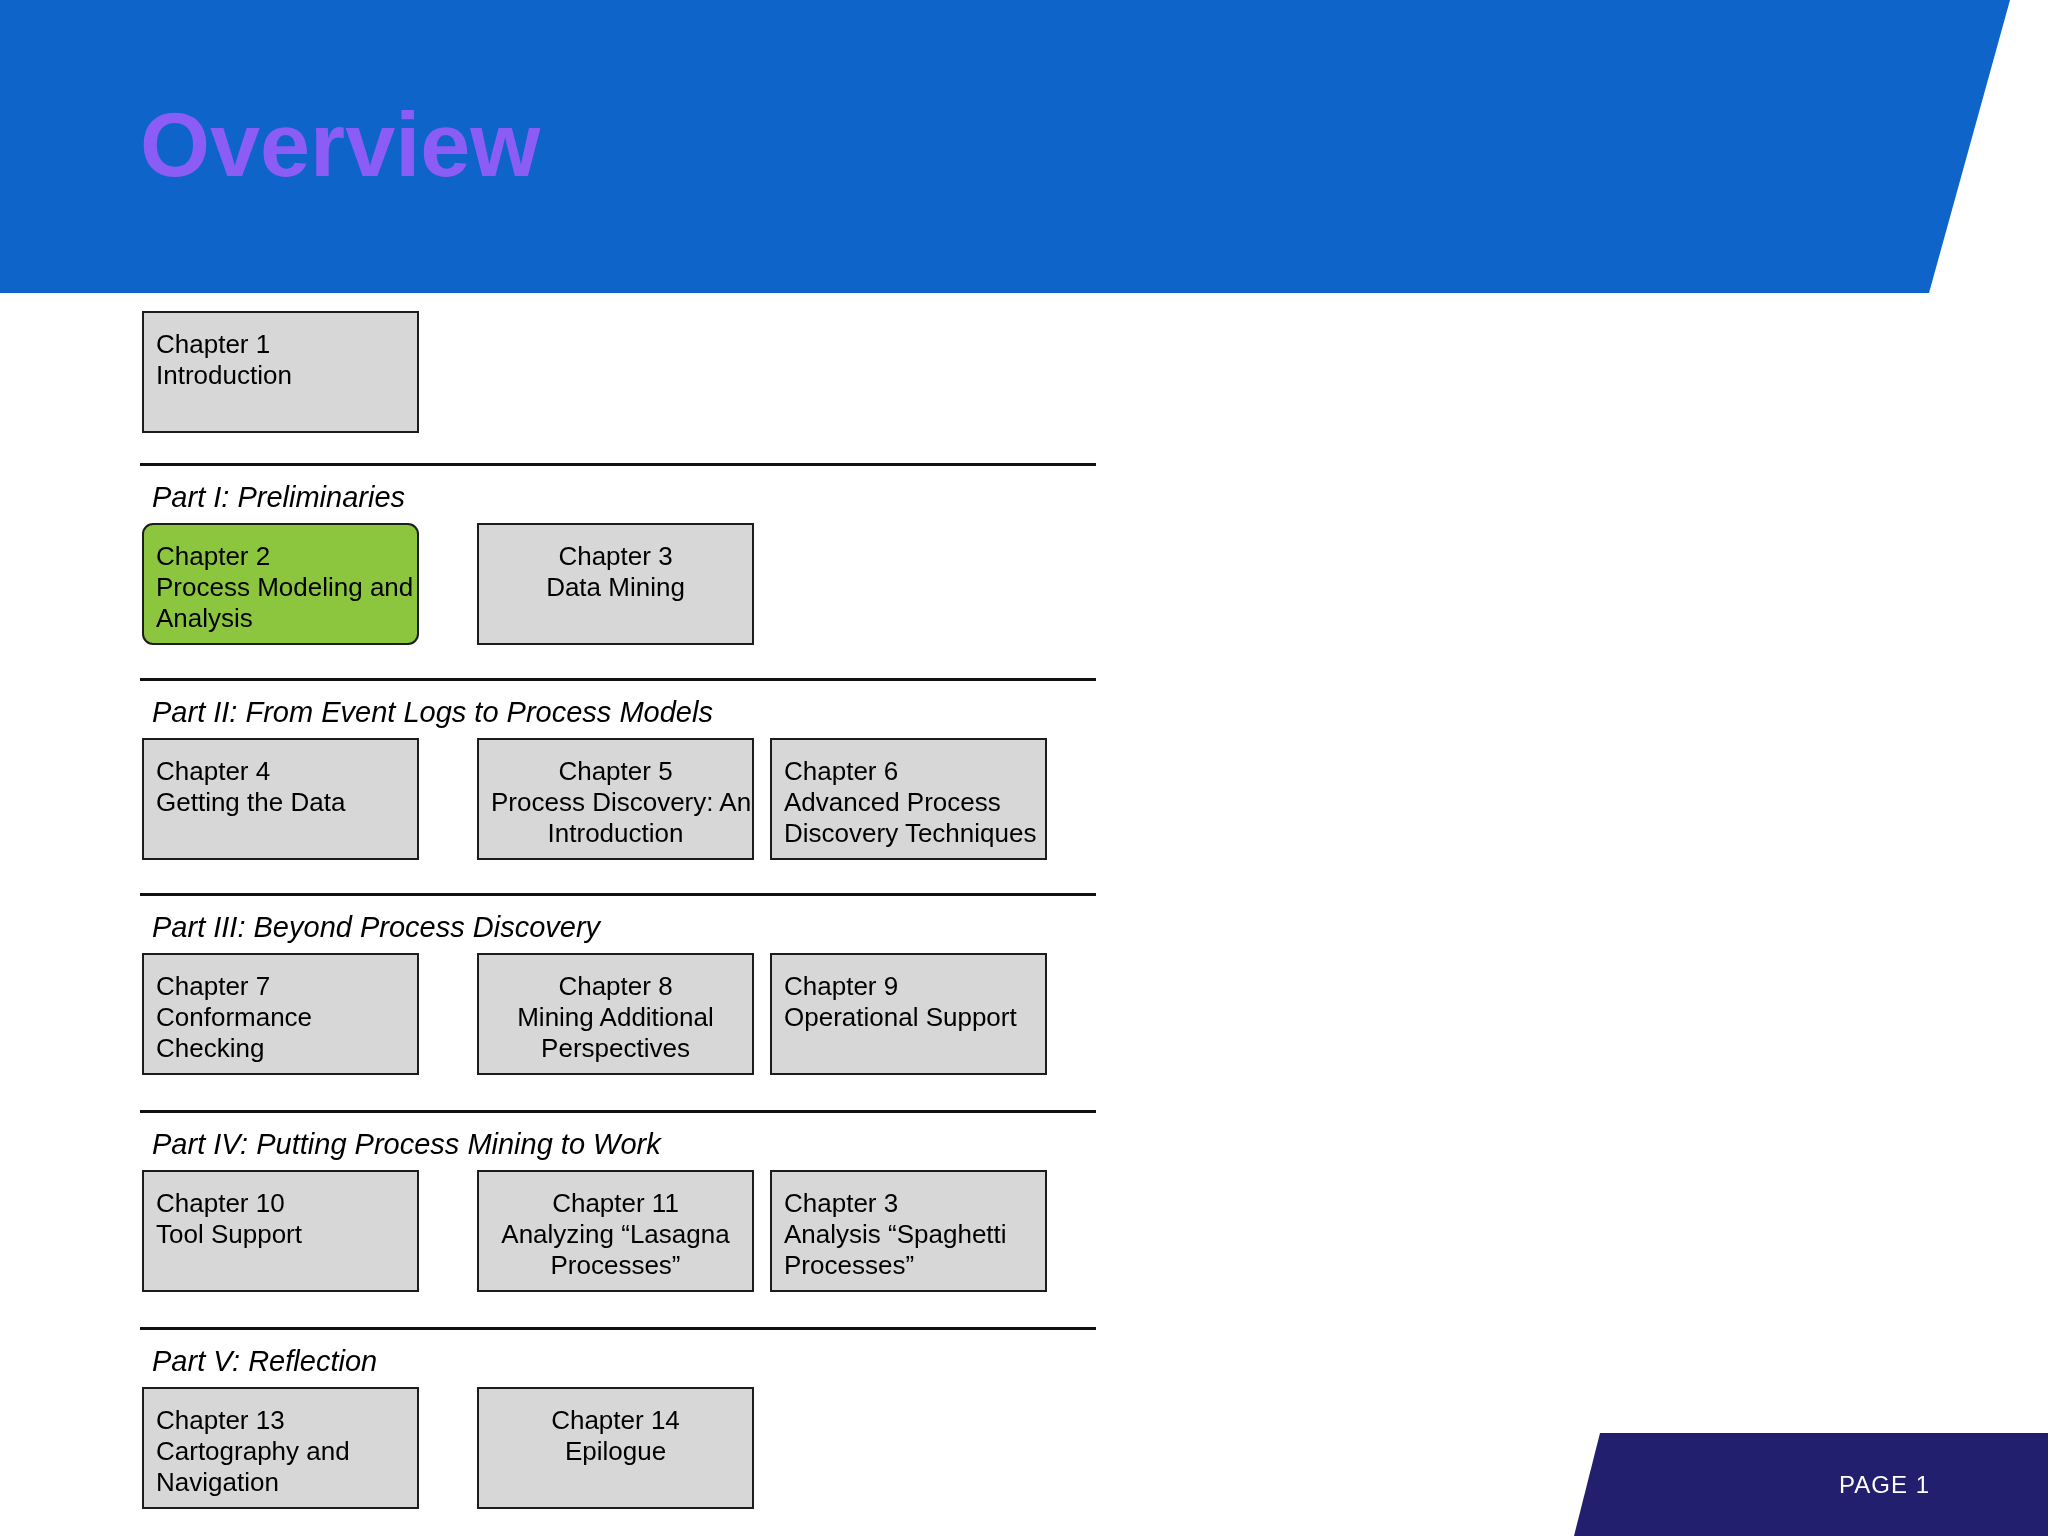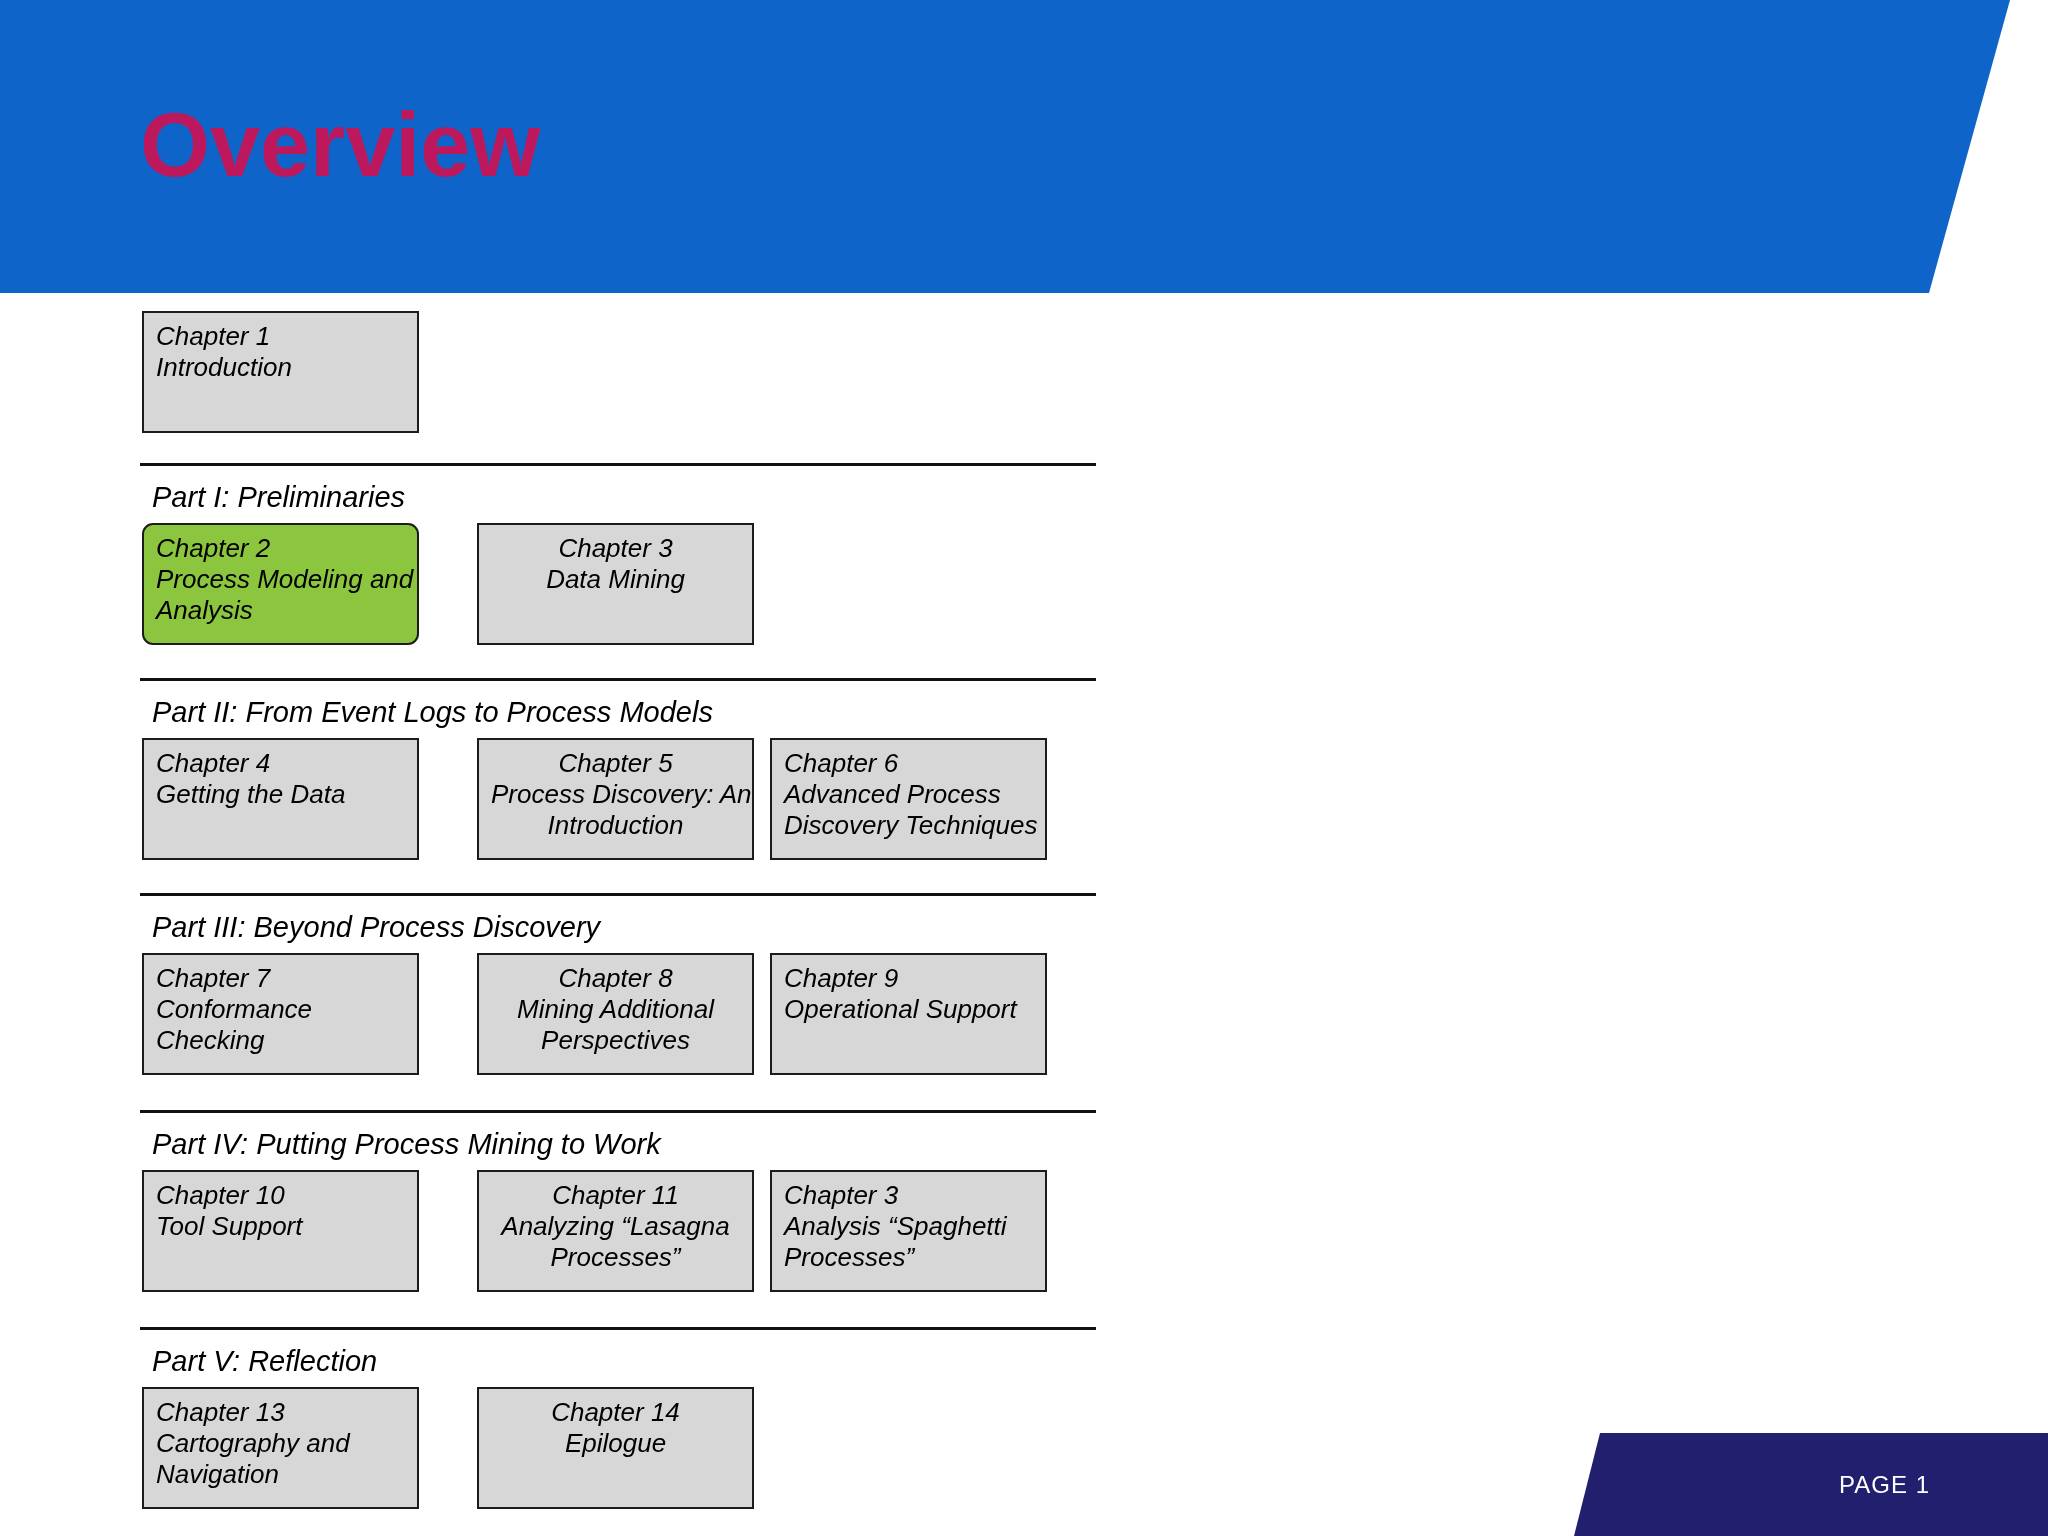--- a/index.html
+++ b/index.html
@@ -31,35 +31,34 @@
     width: 2048px; height: 293px;
     background: var(--header-blue);
     clip-path: polygon(0 0, 2010px 0, 1929px 293px, 0 293px);
   }
   .slide-title {
     position: absolute;
     left: 140px; top: 100px;
     font-size: 90px;
     font-weight: bold;
     line-height: 1;
-    color: #be185d;
+    color: #8b5cf6;
     letter-spacing: 0px;
   }
   
   .box {
     position: absolute;
     width: 277px;
     height: 122px;
     background: var(--box-gray);
     border: 2px solid var(--box-border);
-    padding: 8px 12px;
+    padding: 16px 12px;
     color: var(--text-black);
     font-size: 26px;
     line-height: 31px;
-    font-style: italic;
   }
   .box.highlight { background: var(--highlight-green); border-radius: 11px; }
   .box div { white-space: nowrap; }
   .c1 { left: 142px; }
   .c2 { left: 477px; text-align: center; }
   .c3 { left: 770px; }
   
   .section {
     position: absolute;
     left: 0;

